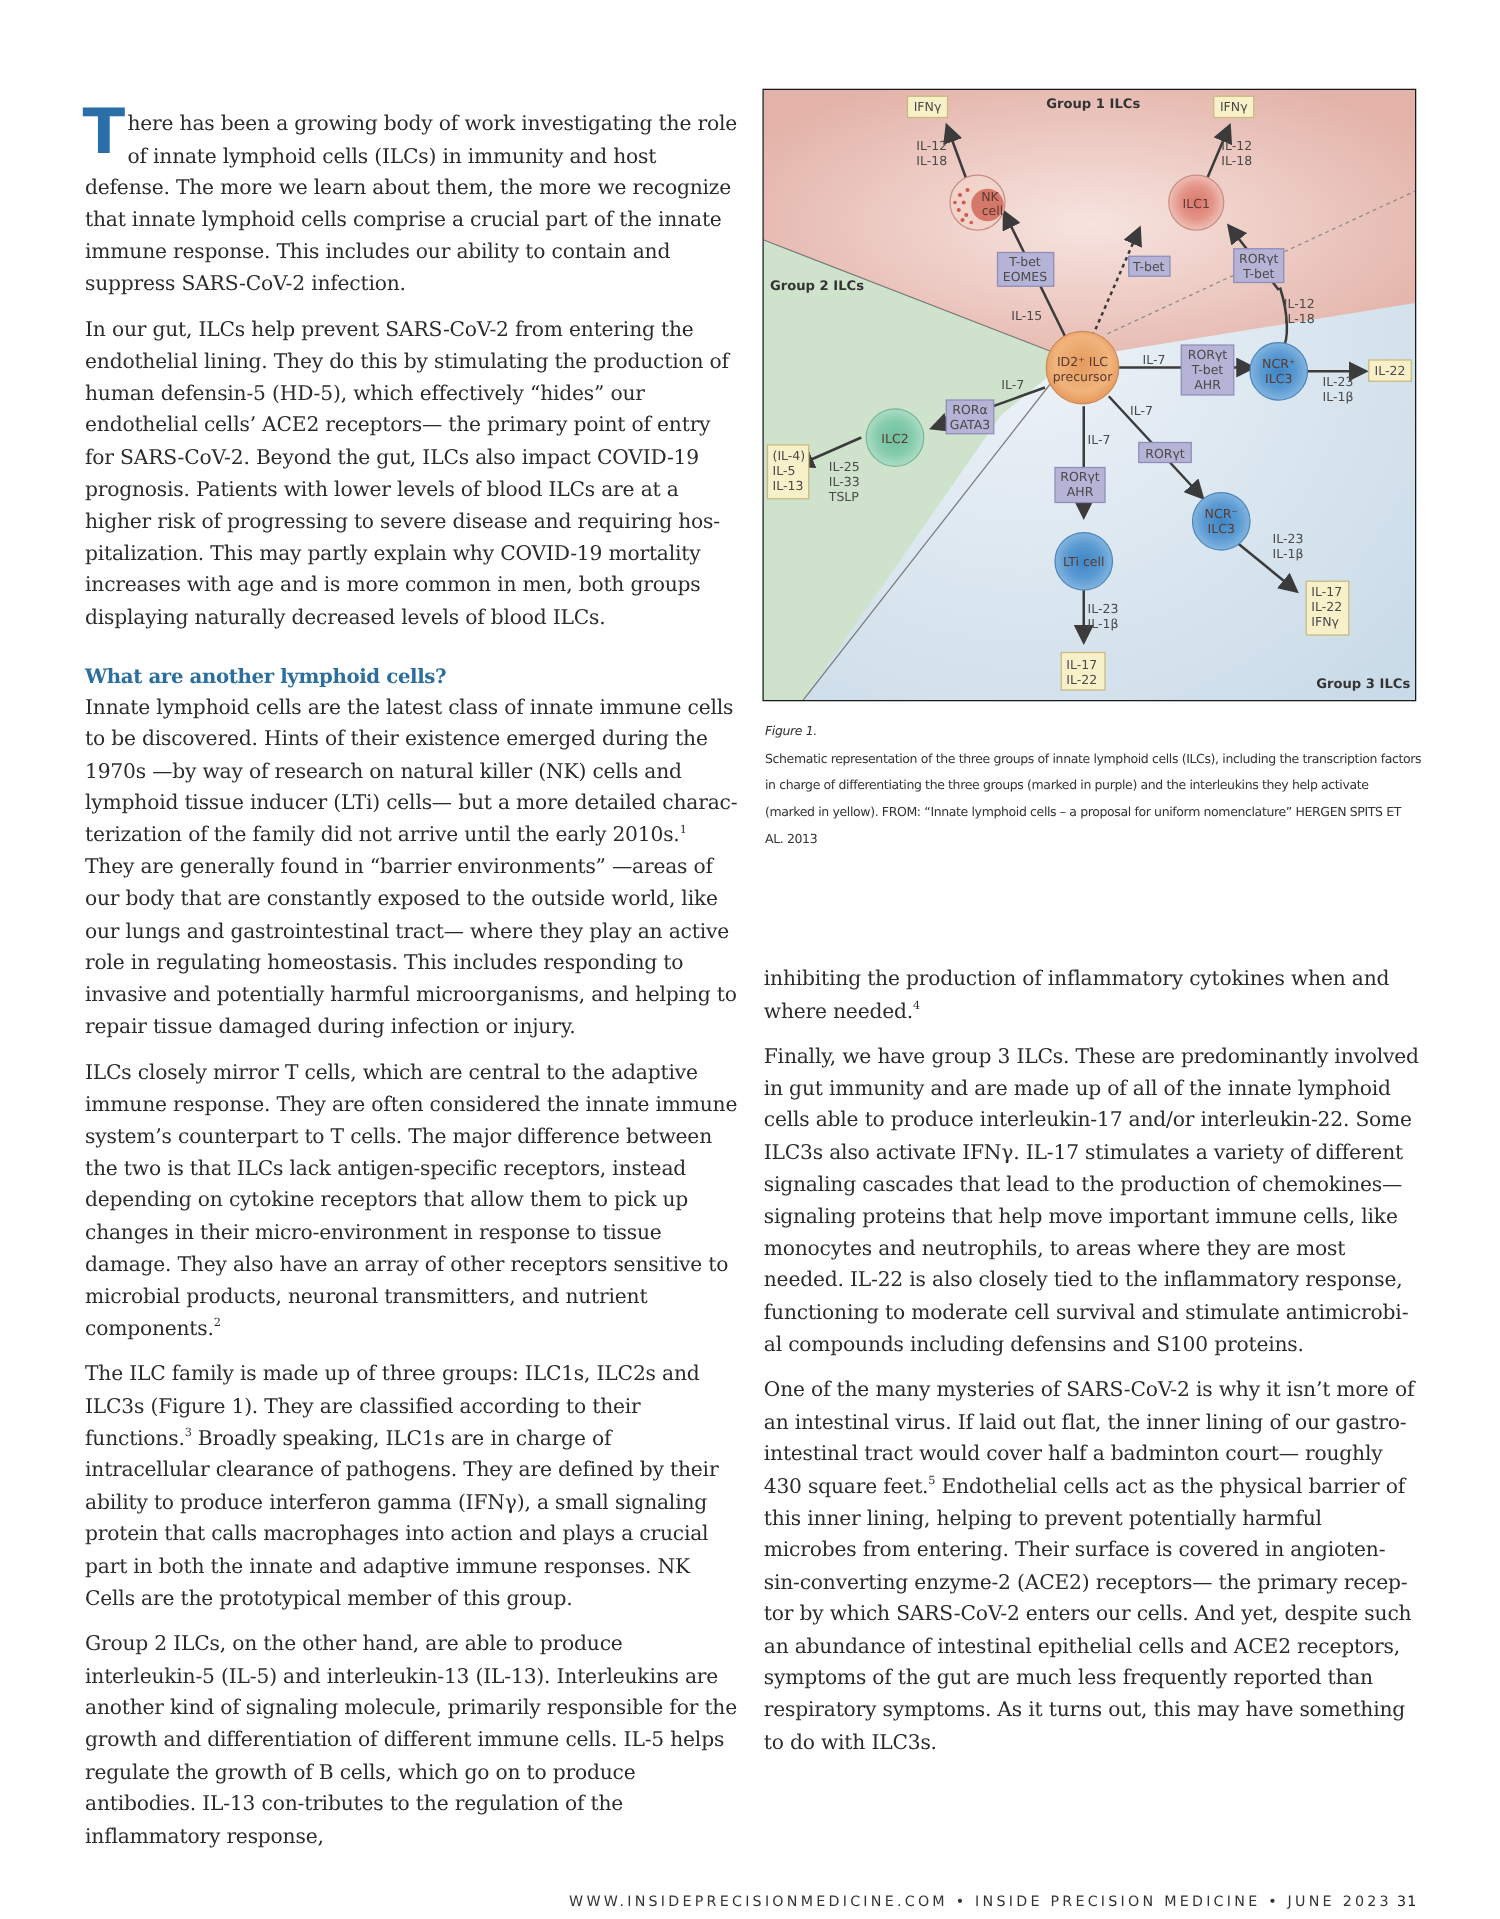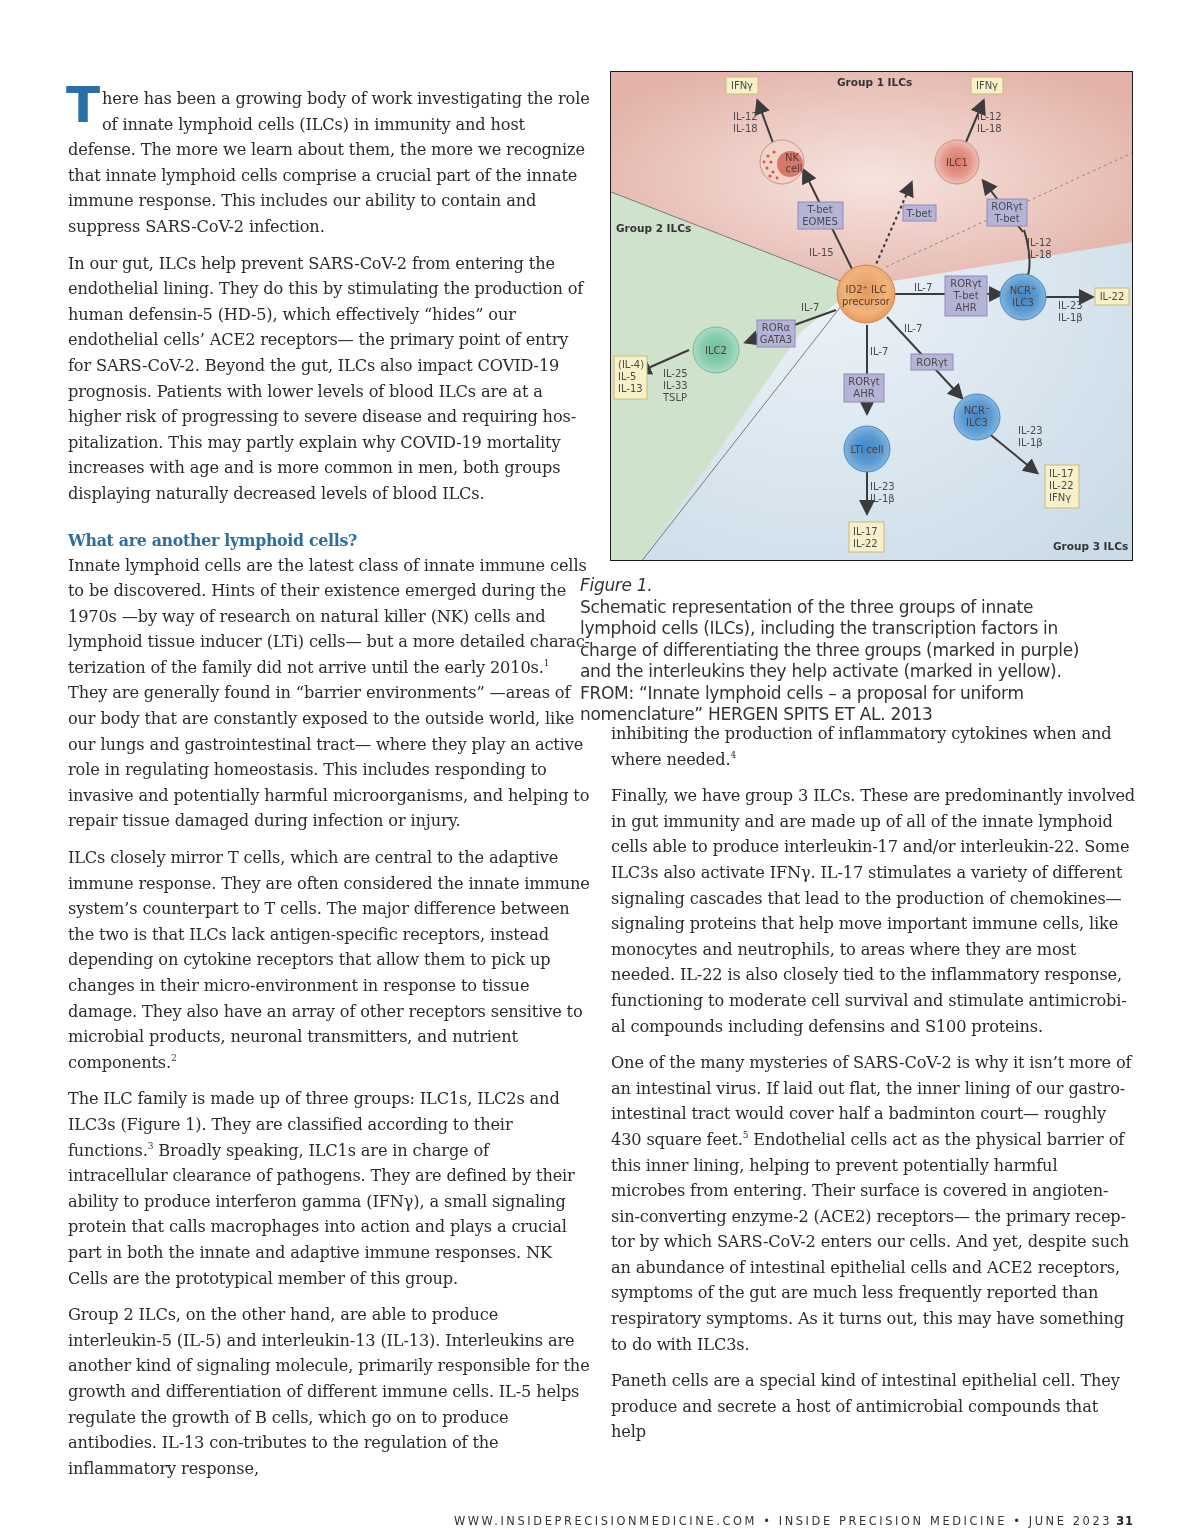--- a/index.html
+++ b/index.html
@@ -1,42 +1,42 @@
 <!DOCTYPE html>
 <html><head>
 <meta charset="utf-8">
 <style>
   * { box-sizing: border-box; margin: 0; padding: 0; }
   html, body { width: 1200px; height: 1535px; background: #ffffff; overflow: hidden; }
   body { position: relative; font-family: "DejaVu Serif", "Liberation Serif", serif; color: #2b2b2b; }
 
   .col { position: absolute; font-size: 16.2px; line-height: 25.6px; letter-spacing: -0.15px; }
   .col-left { left: 68px; top: 86px; width: 525px; }
-  .col-right { left: 611px; top: 721px; width: 525px; }
+  .col-right { left: 611px; top: 770px; width: 525px; }
 
   .para { margin-bottom: 11px; }
   .para sup { font-size: 9px; vertical-align: 7px; line-height: 0; }
   .dropcap { float: left; font-family: "DejaVu Sans", "Liberation Sans", sans-serif; font-weight: bold;
              color: #2a6fa8; font-size: 50px; line-height: 38px; height: 36px; margin: 0 2px 0 -2px; }
   .heading { font-family: "DejaVu Serif", serif; font-weight: bold; color: #2c6f9e; font-size: 15.8px;
              line-height: 25px; margin-top: 21px; letter-spacing: -0.3px; }
 
   
   .figure { position: absolute; left: 610px; top: 71px; width: 523px; height: 490px;
             border: 1.5px solid #1a1a1a; overflow: hidden; background: #d9e6ef; }
   .figure svg { display: block; }
-  .caption { position: absolute; left: 580px; top: 575px; width: 525px;
-             font-family: "DejaVu Sans", "Liberation Sans", sans-serif; font-size: 17px;
+  .caption { position: absolute; left: 612px; top: 575px; width: 525px;
+             font-family: "DejaVu Sans", "Liberation Sans", sans-serif; font-size: 10px;
              line-height: 21.5px; color: #333; letter-spacing: -0.3px; }
   .caption .fig-label { font-style: italic; display: block; }
 
   .footer { position: absolute; left: 444px; top: 1529px; width: 690px; text-align: right;
             font-family: "DejaVu Sans", "Liberation Sans", sans-serif; font-size: 11.4px;
             letter-spacing: 2.6px; color: #333; transform: translateY(-100%); line-height: 16px; }
-  .footer .page-num { font-weight: bold; letter-spacing: 1px; color: #222; margin-left: 4px; margin-top: 12px; }
+  .footer .page-num { font-weight: normal; letter-spacing: 1px; color: #222; margin-left: 4px; margin-top: 12px; }
 
   .dg-text { font-family: "DejaVu Sans", "Liberation Sans", sans-serif; font-size: 10px; fill: #4a4a4a; }
   .dg-group { font-family: "DejaVu Sans", "Liberation Sans", sans-serif; font-size: 10.5px; font-weight: bold; fill: #333; }
   .dg-cell { font-family: "DejaVu Sans", "Liberation Sans", sans-serif; font-size: 10px; fill: #5a3a30; }
 </style>
 </head>
 <body>
 
 <div class="col col-left">
   <p class="para">
@@ -232,18 +232,17 @@
 
 <div class="caption">
   <span class="fig-label">Figure 1.</span>
   <span>Schematic representation of the three groups of innate lymphoid cells (ILCs), including the transcription factors in charge of differentiating the three groups (marked in purple) and the interleukins they help activate (marked in yellow). FROM: “Innate lymphoid cells – a proposal for uniform nomenclature” HERGEN SPITS ET AL. 2013</span>
 </div>
 
 <div class="col col-right">
   <p class="para"><span>inhibiting the production of inflammatory cytokines when and where needed.</span><sup>4</sup></p>
   <p class="para">Finally, we have group 3 ILCs. These are predominantly involved in gut immunity and are made up of all of the innate lymphoid cells able to produce interleukin-17 and/or interleukin-22. Some ILC3s also activate IFNγ. IL-17 stimulates a variety of different signaling cascades that lead to the production of chemokines— signaling proteins that help move important immune cells, like monocytes and neutrophils, to areas where they are most needed. IL-22 is also closely tied to the inflammatory response, functioning to moderate cell survival and stimulate antimicrobi-al compounds including defensins and S100 proteins.</p>
   <p class="para"><span>One of the many mysteries of SARS-CoV-2 is why it isn’t more of an intestinal virus. If laid out flat, the inner lining of our gastro-intestinal tract would cover half a badminton court— roughly 430 square feet.</span><sup>5</sup><span> Endothelial cells act as the physical barrier of this inner lining, helping to prevent potentially harmful microbes from entering. Their surface is covered in angioten-sin-converting enzyme-2 (ACE2) receptors— the primary recep-tor by which SARS-CoV-2 enters our cells. And yet, despite such an abundance of intestinal epithelial cells and ACE2 receptors, symptoms of the gut are much less frequently reported than respiratory symptoms. As it turns out, this may have something to do with ILC3s.</span></p>
-  <p class="para">Paneth cells are a special kind of intestinal epithelial cell. They produce and secrete a host of antimicrobial compounds that help</p>
 </div>
 
 <div class="footer">
   <span>WWW.INSIDEPRECISIONMEDICINE.COM • INSIDE PRECISION MEDICINE • JUNE 2023</span><span class="page-num">31</span>
 </div>
 
 </body></html>

